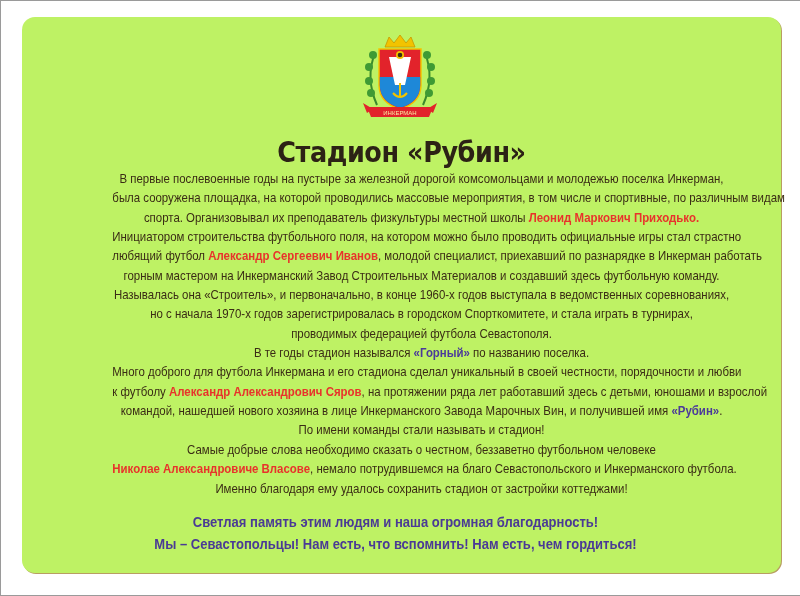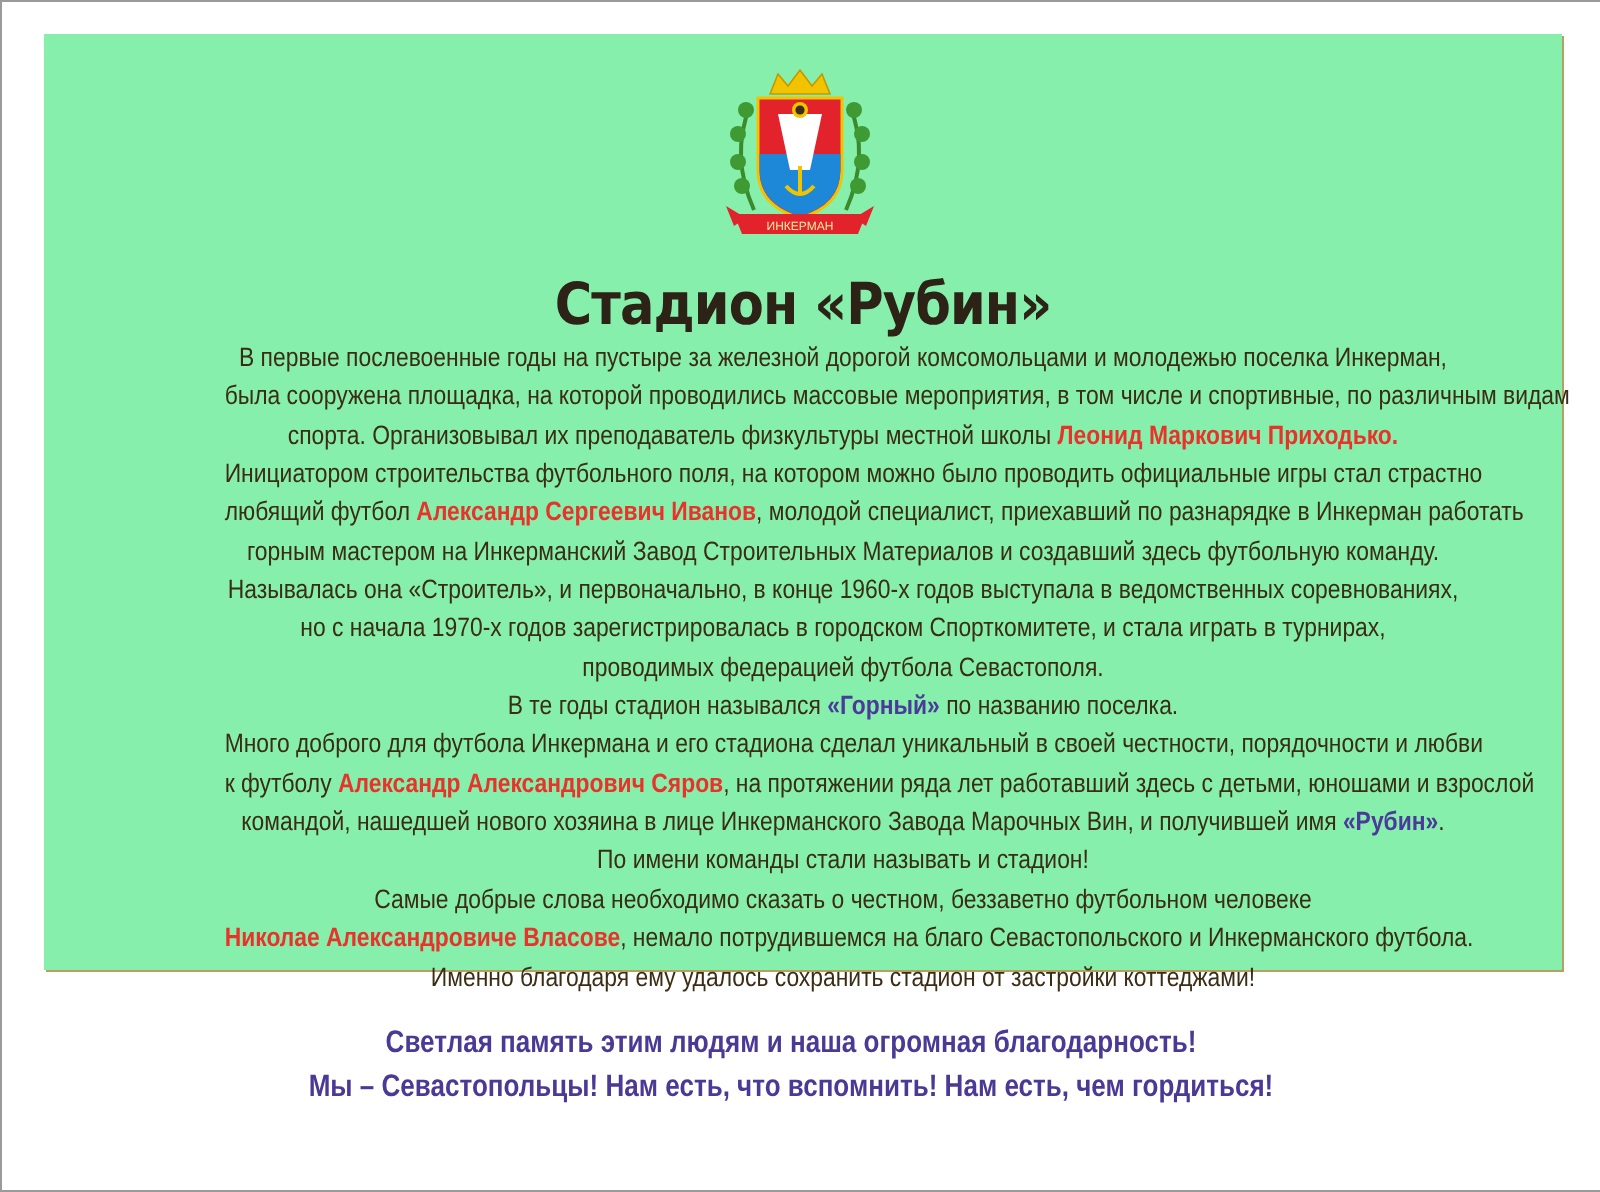--- a/index.html
+++ b/index.html
@@ -3,24 +3,24 @@
   <meta charset="utf-8">
   <style>
     html, body { margin: 0; padding: 0; }
     body {
       width: 800px; height: 596px; background: #ffffff;
       position: relative; overflow: hidden;
       border-left: 1px solid #9a9a9a; border-top: 1px solid #9a9a9a;
       border-bottom: 1px solid #9a9a9a; box-sizing: border-box;
     }
     .plaque {
-      position: absolute; left: 21px; top: 16px; width: 759px; height: 468px;
-      background: #86efac; box-shadow: 1px 1px 0 #b89e62;
+      position: absolute; left: 21px; top: 16px; width: 759px; height: 556px;
+      background: #bef264; box-shadow: 1px 1px 0 #b89e62;
       font-family: "Liberation Sans", sans-serif;
-      color: #3a2c15; text-align: center;
+      color: #3a2c15; text-align: center; border-radius: 13px;
     }
     .emblem { position: absolute; left: 339px; top: 16px; width: 78px; height: 92px; }
     .title {
       position: absolute; left: 0; right: 0; top: 118px;
       font-family: "DejaVu Sans", sans-serif; font-weight: bold;
       font-size: 29px; letter-spacing: -0.5px; color: #2c2215;
       transform: scaleX(0.88);
     }
     .body-text {
       position: absolute; left: 0; right: 0; top: 152px;

